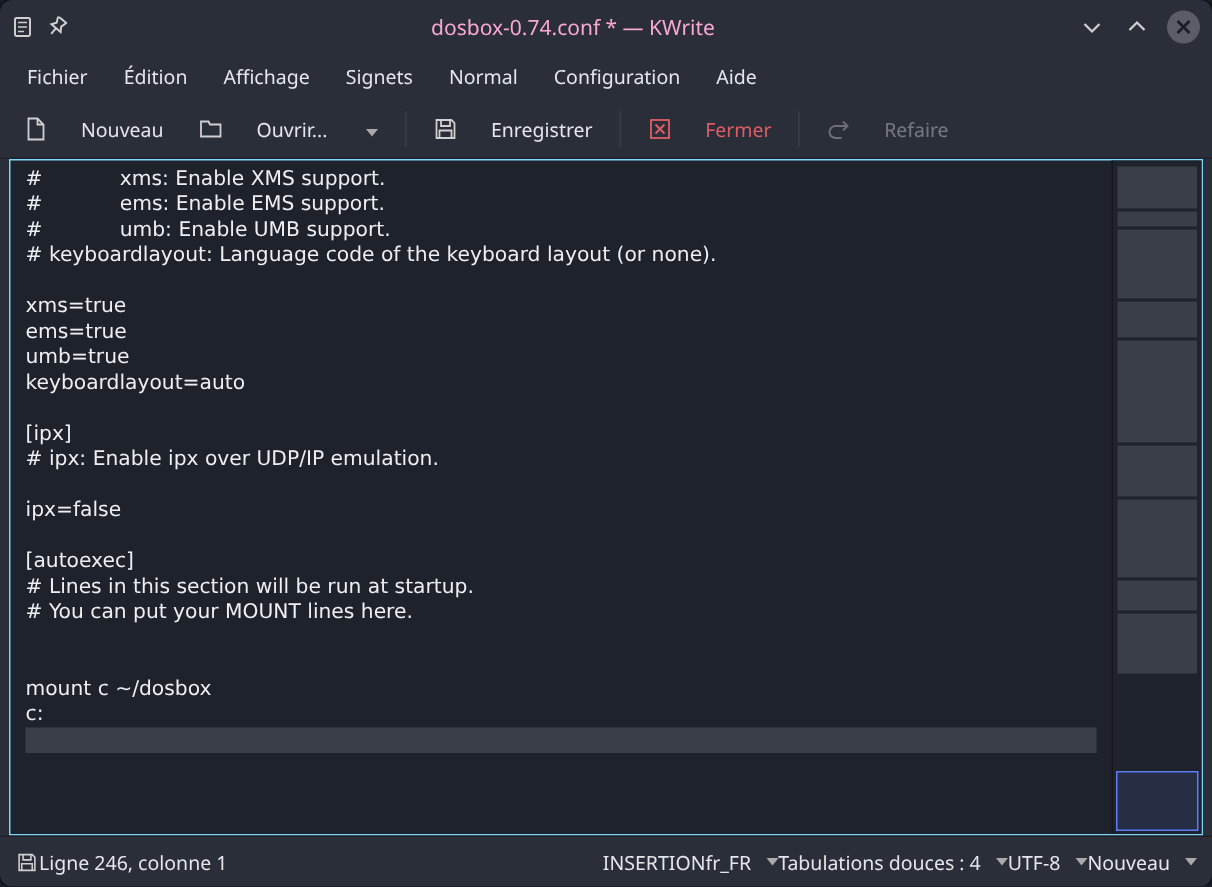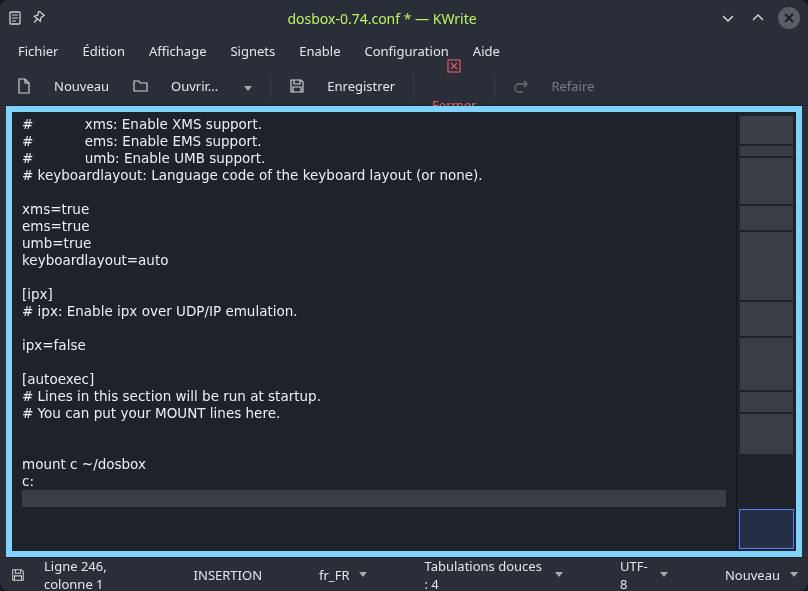--- a/index.html
+++ b/index.html
@@ -2,44 +2,44 @@
 <html><head>
 <meta charset="utf-8">
 <style>
   * { box-sizing: border-box; margin: 0; padding: 0; }
   body { background: #1a1d24; font-family: "Noto Sans", "Segoe UI", sans-serif; font-size: 13px; color: #e4e6eb; width: 808px; height: 591px; overflow: hidden; }
   .window { width: 808px; height: 591px; background: #2a2e38; border-radius: 8px; display: flex; flex-direction: column; box-shadow: 0 0 0 1px #0006; }
   
   .titlebar { height: 36px; display: flex; align-items: center; padding: 0 8px; gap: 8px; }
   .titlebar .left { display: flex; gap: 6px; align-items: center; }
   .icon { width: 16px; height: 16px; display: inline-flex; align-items: center; justify-content: center; flex-shrink: 0; }
-  .title { flex: 1; text-align: center; font-size: 14px; color: #bef264; }
+  .title { flex: 1; text-align: center; font-size: 14px; color: #f9a8d4; }
   .win-controls { display: flex; gap: 10px; align-items: center; }
   .win-btn { width: 20px; height: 20px; display: flex; align-items: center; justify-content: center; cursor: pointer; }
   .win-close { width: 22px; height: 22px; border-radius: 50%; background: #5a5d66; }
   
   .menubar { height: 30px; display: flex; align-items: center; padding: 0 6px; gap: 0; }
   .menu-item { padding: 4px 12px; cursor: pointer; border-radius: 3px; }
   
   .toolbar { height: 40px; display: flex; align-items: center; padding: 0 6px; gap: 4px; border-bottom: 1px solid #1e2128; }
   .tool-btn { display: flex; align-items: center; gap: 22px; padding: 6px 10px; cursor: pointer; border-radius: 3px; }
   .tool-btn.disabled { opacity: 0.4; cursor: default; }
   .tool-sep { width: 1px; height: 24px; background: #3a3e48; margin: 0 4px; }
-  .tool-red { color: #e05c65; flex-direction: column; }
+  .tool-red { color: #e05c65; }
   
-  .editor-area { flex: 1; display: flex; background: #1e222a; border: 6px solid #7dd3fc; margin: 0 6px; }
+  .editor-area { flex: 1; display: flex; background: #1e222a; border: 1px solid #7dd3fc; margin: 0 6px; }
   .code { flex: 1; padding: 4px 10px; font-family: "DejaVu Sans", sans-serif; font-size: 13.5px; line-height: 17px; white-space: pre; color: #eceff4; overflow: hidden; }
   .code .cursor-line { background: #3a3e46; display: block; width: 100%; height: 17px; }
   .minimap { width: 60px; background: #1e222a; border-left: 1px solid #14161b; position: relative; padding: 4px 3px; display: flex; flex-direction: column; gap: 2px; }
   .mm-block { background: #555a64; opacity: 0.5; }
   .mm-viewport { position: absolute; left: 2px; right: 2px; bottom: 2px; height: 40px; border: 1px solid #5c7cfa; background: #5c7cfa22; }
   
-  .statusbar { height: 34px; display: flex; align-items: center; padding: 0 10px; gap: 18px; font-size: 13px; border-top: 1px solid #1e2128; }
+  .statusbar { height: 34px; display: flex; align-items: center; padding: 0 10px; font-size: 13px; border-top: 1px solid #1e2128; }
   .statusbar .spacer { flex: 1; }
-  .status-item { display: flex; align-items: center; gap: 6px; cursor: pointer; margin-left: 39px; }
+  .status-item { display: flex; align-items: center; gap: 6px; cursor: pointer; }
   .chev::after { content: ""; width: 0; height: 0; border-left: 4px solid transparent; border-right: 4px solid transparent; border-top: 5px solid #aaa; display: inline-block; margin-left: 4px; }
   
   svg { display: block; }
 </style>
 </head>
 <body>
 
 <div class="window">
 
   <div class="titlebar">
@@ -76,21 +76,21 @@
           </svg>
       </span>
     </div>
   </div>
 
   <div class="menubar">
     <div class="menu-item">Fichier</div>
     <div class="menu-item">Édition</div>
     <div class="menu-item">Affichage</div>
     <div class="menu-item">Signets</div>
-    <div class="menu-item">Enable</div>
+    <div class="menu-item">Normal</div>
     <div class="menu-item">Configuration</div>
     <div class="menu-item">Aide</div>
   </div>
 
   <div class="toolbar">
     <div class="tool-btn">
       <span class="icon">
           <svg width="16" height="16" viewBox="0 0 16 16">
             <path d="M3 1 L9 1 L13 5 L13 15 L3 15 Z M9 1 L9 5 L13 5" fill="none" stroke="#d0d0d0" stroke-width="1.2"></path>
           </svg>

